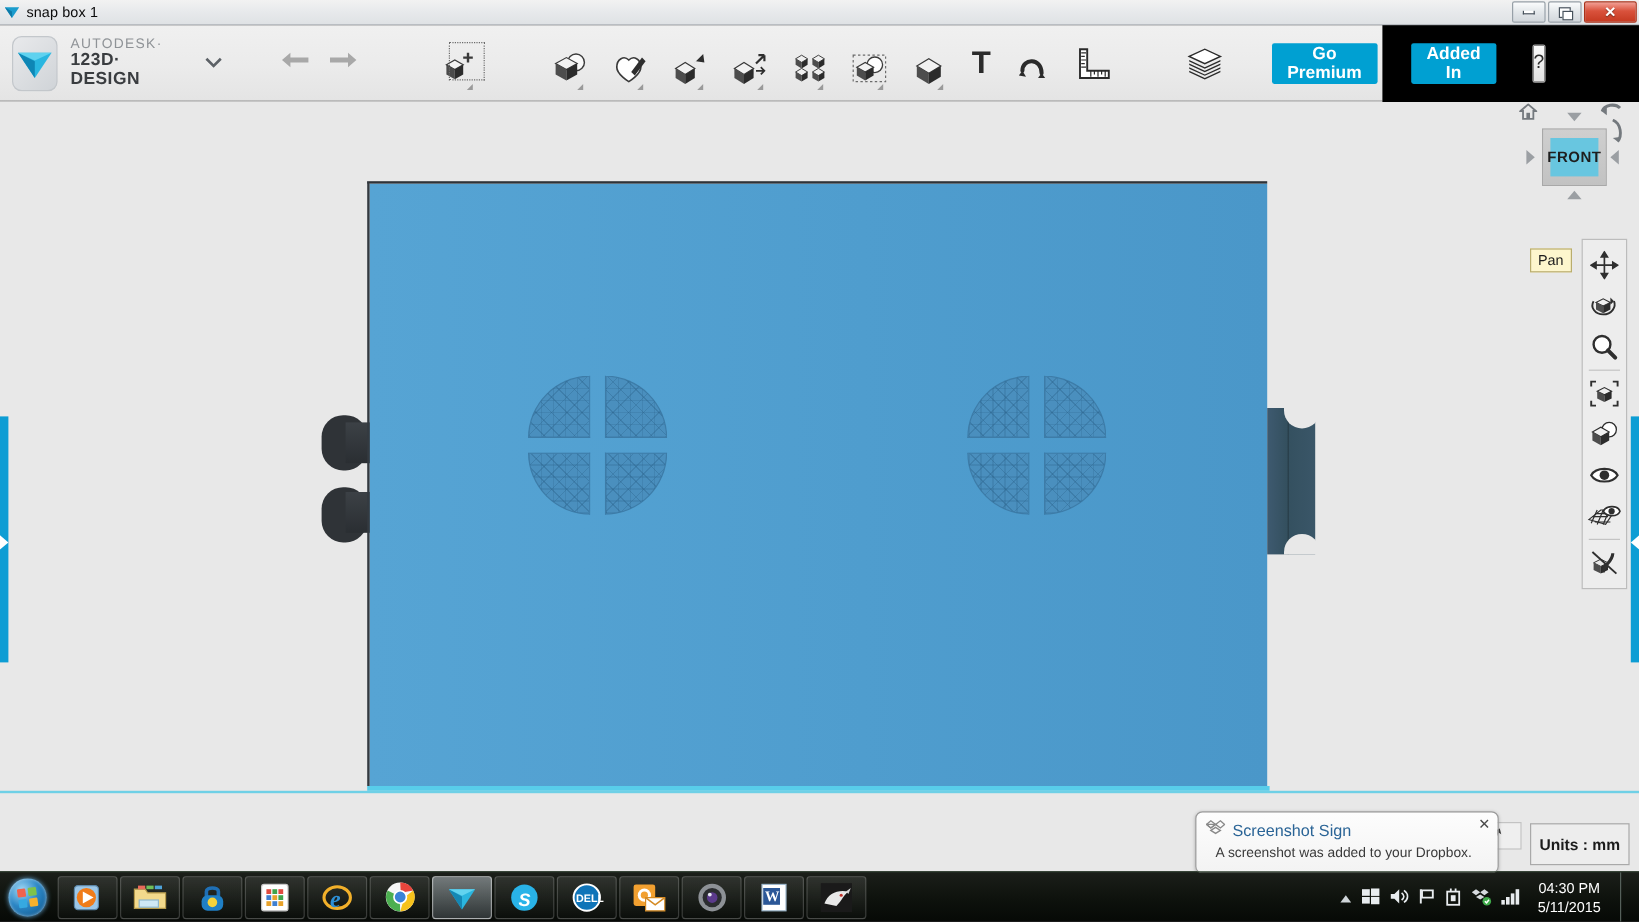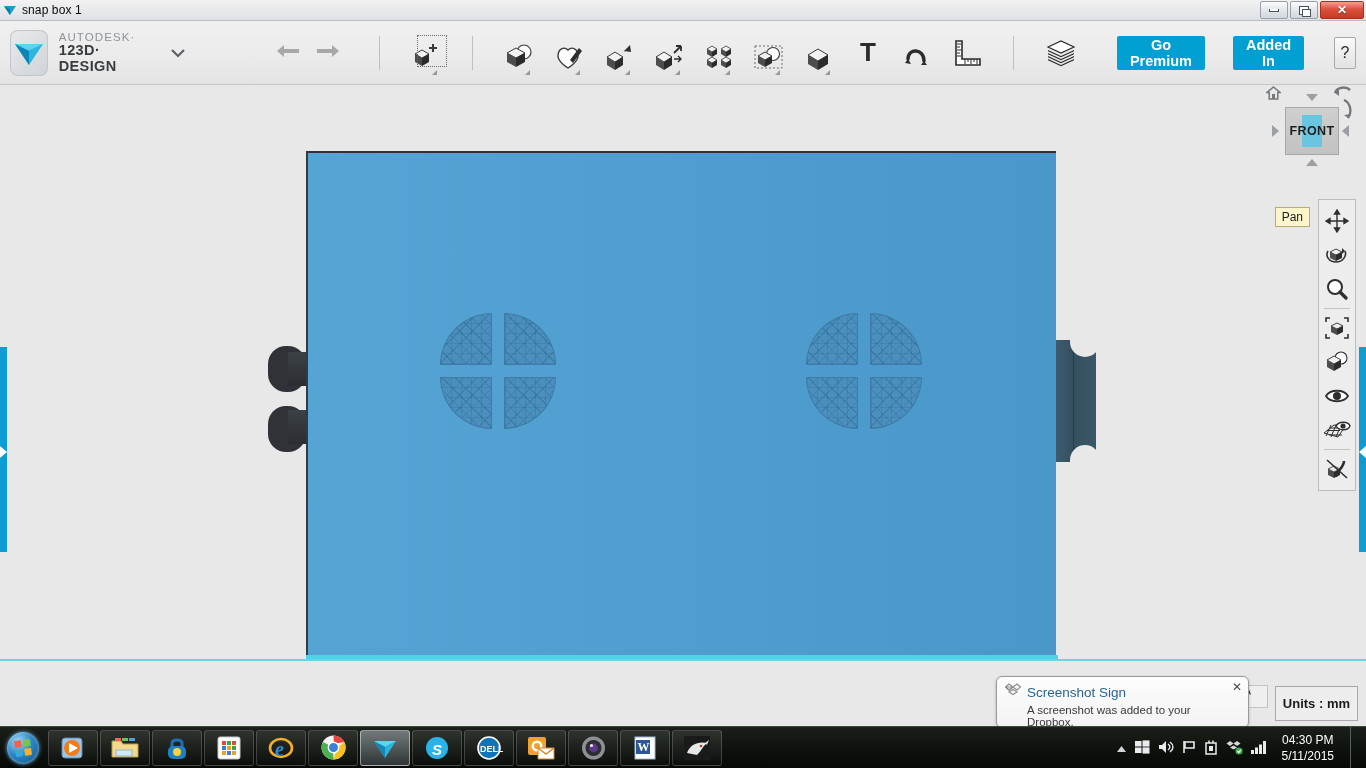--- a/index.html
+++ b/index.html
@@ -38,21 +38,21 @@
   .glyph-min { width: 10px; height: 3px; border: 1px solid #47525c; border-top: none; background: #fff; }
   .glyph-restore { width: 10px; height: 9px; border: 1px solid #47525c; background: #fff; position: relative; }
   .glyph-restore:after {
     content: ''; position: absolute; left: 2px; top: 2px; width: 7px; height: 6px;
     border: 1px solid #47525c; background: #fff;
   }
   .glyph-x { color: #fff; font-size: 12px; font-weight: bold; text-shadow: 0 1px 1px rgba(0,0,0,.5); line-height: 1; }
 
   
   .apptoolbar {
-    position: absolute; left: 0; top: 21px; width: 1366px; height: 64px;
+    position: absolute; left: 0; top: 21px; width: 1152px; height: 64px;
     background: linear-gradient(to bottom, #f0f0f0 0%, #ebebeb 55%, #e4e4e4 100%);
     border-bottom: 1px solid #c6c6c6;
     display: flex; align-items: center; gap: 20px;
   }
   .brand { display: flex; align-items: center; padding-left: 10px; }
   .brand-mark {
     width: 46px; height: 46px; border-radius: 8px;
     background: linear-gradient(135deg, #e9eaec 0%, #cfd3d7 100%);
     display: flex; align-items: center; justify-content: center;
     box-shadow: inset 0 0 0 1px #c3c7cb;
@@ -168,21 +168,21 @@
   }
 
   
   .viewcube { position: absolute; right: 12px; top: 0px; width: 96px; height: 90px; }
   .vc-face {
     position: absolute; left: 27px; top: 22px; width: 54px; height: 48px;
     background: linear-gradient(to bottom, #cfcfcf, #c2c2c2);
     border: 1px solid #a8a8a8; display: flex; align-items: center; justify-content: center;
   }
   .vc-inner {
-    width: 20px; height: 32px; background: #68c6e0;
+    width: 40px; height: 32px; background: #68c6e0;
     display: flex; align-items: center; justify-content: center;
     font-size: 12.5px; font-weight: bold; color: #1e1e1e; letter-spacing: .4px;
   }
   .vc-home { position: absolute; left: 8px; top: 1px; font-size: 14px; color: #6d7278; }
   .vc-rot { position: absolute; right: 2px; top: 0px; color: #6d7278; font-size: 15px; }
   .vc-rot2 { position: absolute; right: 0px; top: 14px; color: #6d7278; font-size: 15px; }
   .vc-tri { position: absolute; width: 0; height: 0; }
   .vc-tri.up   { left: 48px; top: 9px;  border-left:6px solid transparent; border-right:6px solid transparent; border-top:7px solid #9b9fa3; }
   .vc-tri.down { left: 48px; top: 74px; border-left:6px solid transparent; border-right:6px solid transparent; border-bottom:7px solid #9b9fa3; }
   .vc-tri.lft  { left: 14px; top: 40px; border-top:6px solid transparent; border-bottom:6px solid transparent; border-left:7px solid #9b9fa3; }
@@ -226,21 +226,21 @@
   
   .toast {
     position: absolute; left: 996px; top: 676px; width: 253px; height: 52px;
     background: linear-gradient(to bottom, #fdfdfd, #f3f3f3);
     border: 1px solid #9a9a9a; border-radius: 6px;
     box-shadow: 0 1px 3px rgba(0,0,0,.25);
     padding: 5px 8px;
   }
   .toast-row { display: flex; align-items: center; gap: 6px; }
   .toast-title { font-size: 13.5px; color: #2a6496; }
-  .toast-sub { font-size: 11.5px; color: #3a3a3a; margin-left: 22px; margin-top: 2px; }
+  .toast-sub { font-size: 11.5px; color: #3a3a3a; margin-left: 8px; margin-top: 2px; }
   .toast-close { position: absolute; right: 6px; top: 3px; font-size: 12px; color: #4a4a4a; cursor: pointer; }
 
   
   .taskbar {
     position: absolute; left: 0; top: 726px; width: 1366px; height: 42px;
     background: linear-gradient(to bottom, rgba(28,32,26,.96) 0%, rgba(14,18,13,.98) 55%, rgba(6,9,6,1) 100%);
     display: flex; align-items: center;
     border-top: 1px solid #3a4a3a;
   }
   .startorb {

